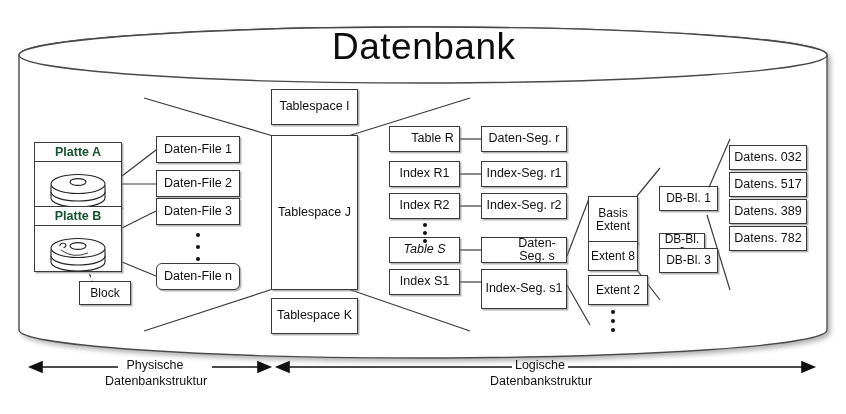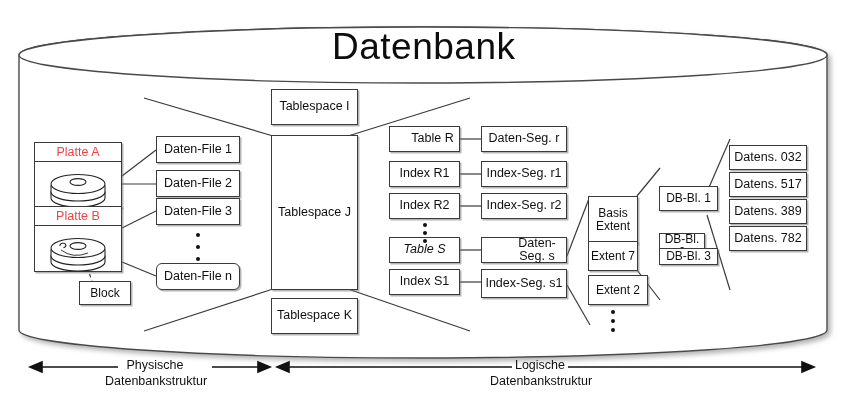--- a/index.html
+++ b/index.html
@@ -79,21 +79,22 @@
     z-index: 5;
     box-shadow: 1.5px 1.5px 0 rgba(120,120,120,0.55);
   }
   .platte .cap {
     height: 18px;
     border-bottom: 1.3px solid #3a3a3a;
     display: flex;
     align-items: center;
     justify-content: center;
     font-size: 12.5px;
-    color: #ef4444;
+    color: #14532d;
+    font-weight: bold;
   }
   .platte .body {
     position: relative;
     height: 46px;
   }
   .platte .body svg { position: absolute; left: 0; top: 0; }
 </style>
 </head>
 <body>
 
@@ -212,39 +213,39 @@
       <i></i>
       <i></i>
     </div>
   <div class="boxlabel t13" style="left:389px; top:237px; width:71px; height:26px;font-style:italic;">Table S</div>
   <div class="boxlabel t13" style="left:389px; top:269px; width:71px; height:26px;">Index S1</div>
 
   <div class="boxlabel t13" style="left:481px; top:126px; width:86px; height:26px;">Daten-Seg. r</div>
   <div class="boxlabel t13" style="left:481px; top:161px; width:86px; height:26px;">Index-Seg. r1</div>
   <div class="boxlabel t13" style="left:481px; top:193px; width:86px; height:26px;">Index-Seg. r2</div>
   <div class="boxlabel t13" style="left:481px; top:237px; width:86px; height:26px;padding-left:26px;">Daten-Seg. s</div>
-  <div class="boxlabel t13" style="left:481px; top:269px; width:86px; height:29px;">Index-Seg. s1</div>
+  <div class="boxlabel t13" style="left:481px; top:269px; width:86px; height:40px;">Index-Seg. s1</div>
 
   <div class="boxlabel t12" style="left:588px; top:196px; width:50px; height:48px; flex-direction:column;align-items:center;">
     <span>
         <div>Basis</div>
         <div>Extent</div>
       </span>
   </div>
-  <div class="boxlabel t12" style="left:588px; top:241px; width:50px; height:30px;">Extent 7</div>
+  <div class="boxlabel t12" style="left:588px; top:241px; width:50px; height:30px;">Extent 8</div>
   <div class="boxlabel t12" style="left:588px; top:275px; width:60px; height:30px;">Extent 2</div>
   <div class="vdots" style="left:609px; top:310px; width:8px; height:22px;">
       <i></i>
       <i></i>
       <i></i>
     </div>
 
   <div class="boxlabel t12" style="left:659px; top:186px; width:59px; height:25px;">DB-Bl. 1</div>
   <div class="boxlabel t12" style="left:659px; top:217px; width:46px; height:25px;margin-top:16px;">DB-Bl. 2</div>
-  <div class="boxlabel t12" style="left:659px; top:248px; width:59px; height:17px;">DB-Bl. 3</div>
+  <div class="boxlabel t12" style="left:659px; top:248px; width:59px; height:25px;">DB-Bl. 3</div>
 
   <div class="boxlabel t13" style="left:729px; top:145px; width:78px; height:25px;">Datens. 032</div>
   <div class="boxlabel t13" style="left:729px; top:172px; width:78px; height:25px;">Datens. 517</div>
   <div class="boxlabel t13" style="left:729px; top:199px; width:78px; height:25px;">Datens. 389</div>
   <div class="boxlabel t13" style="left:729px; top:226px; width:78px; height:25px;">Datens. 782</div>
 
   <div class="axlabel" style="left:105px; top:358px; width:100px;">
     <div>Physische</div>
     <div>Datenbankstruktur</div>
   </div>

